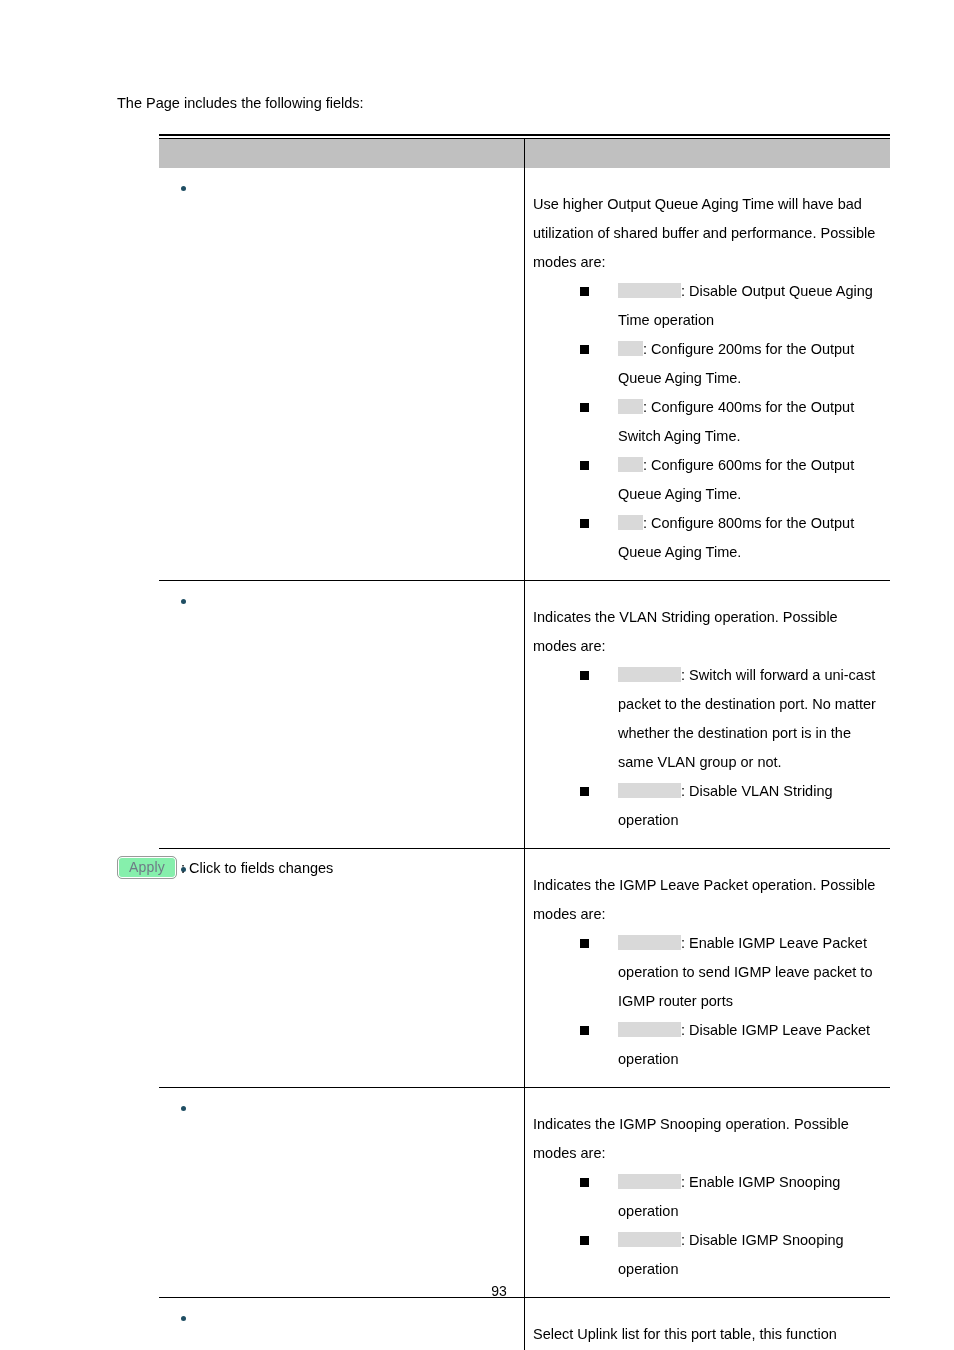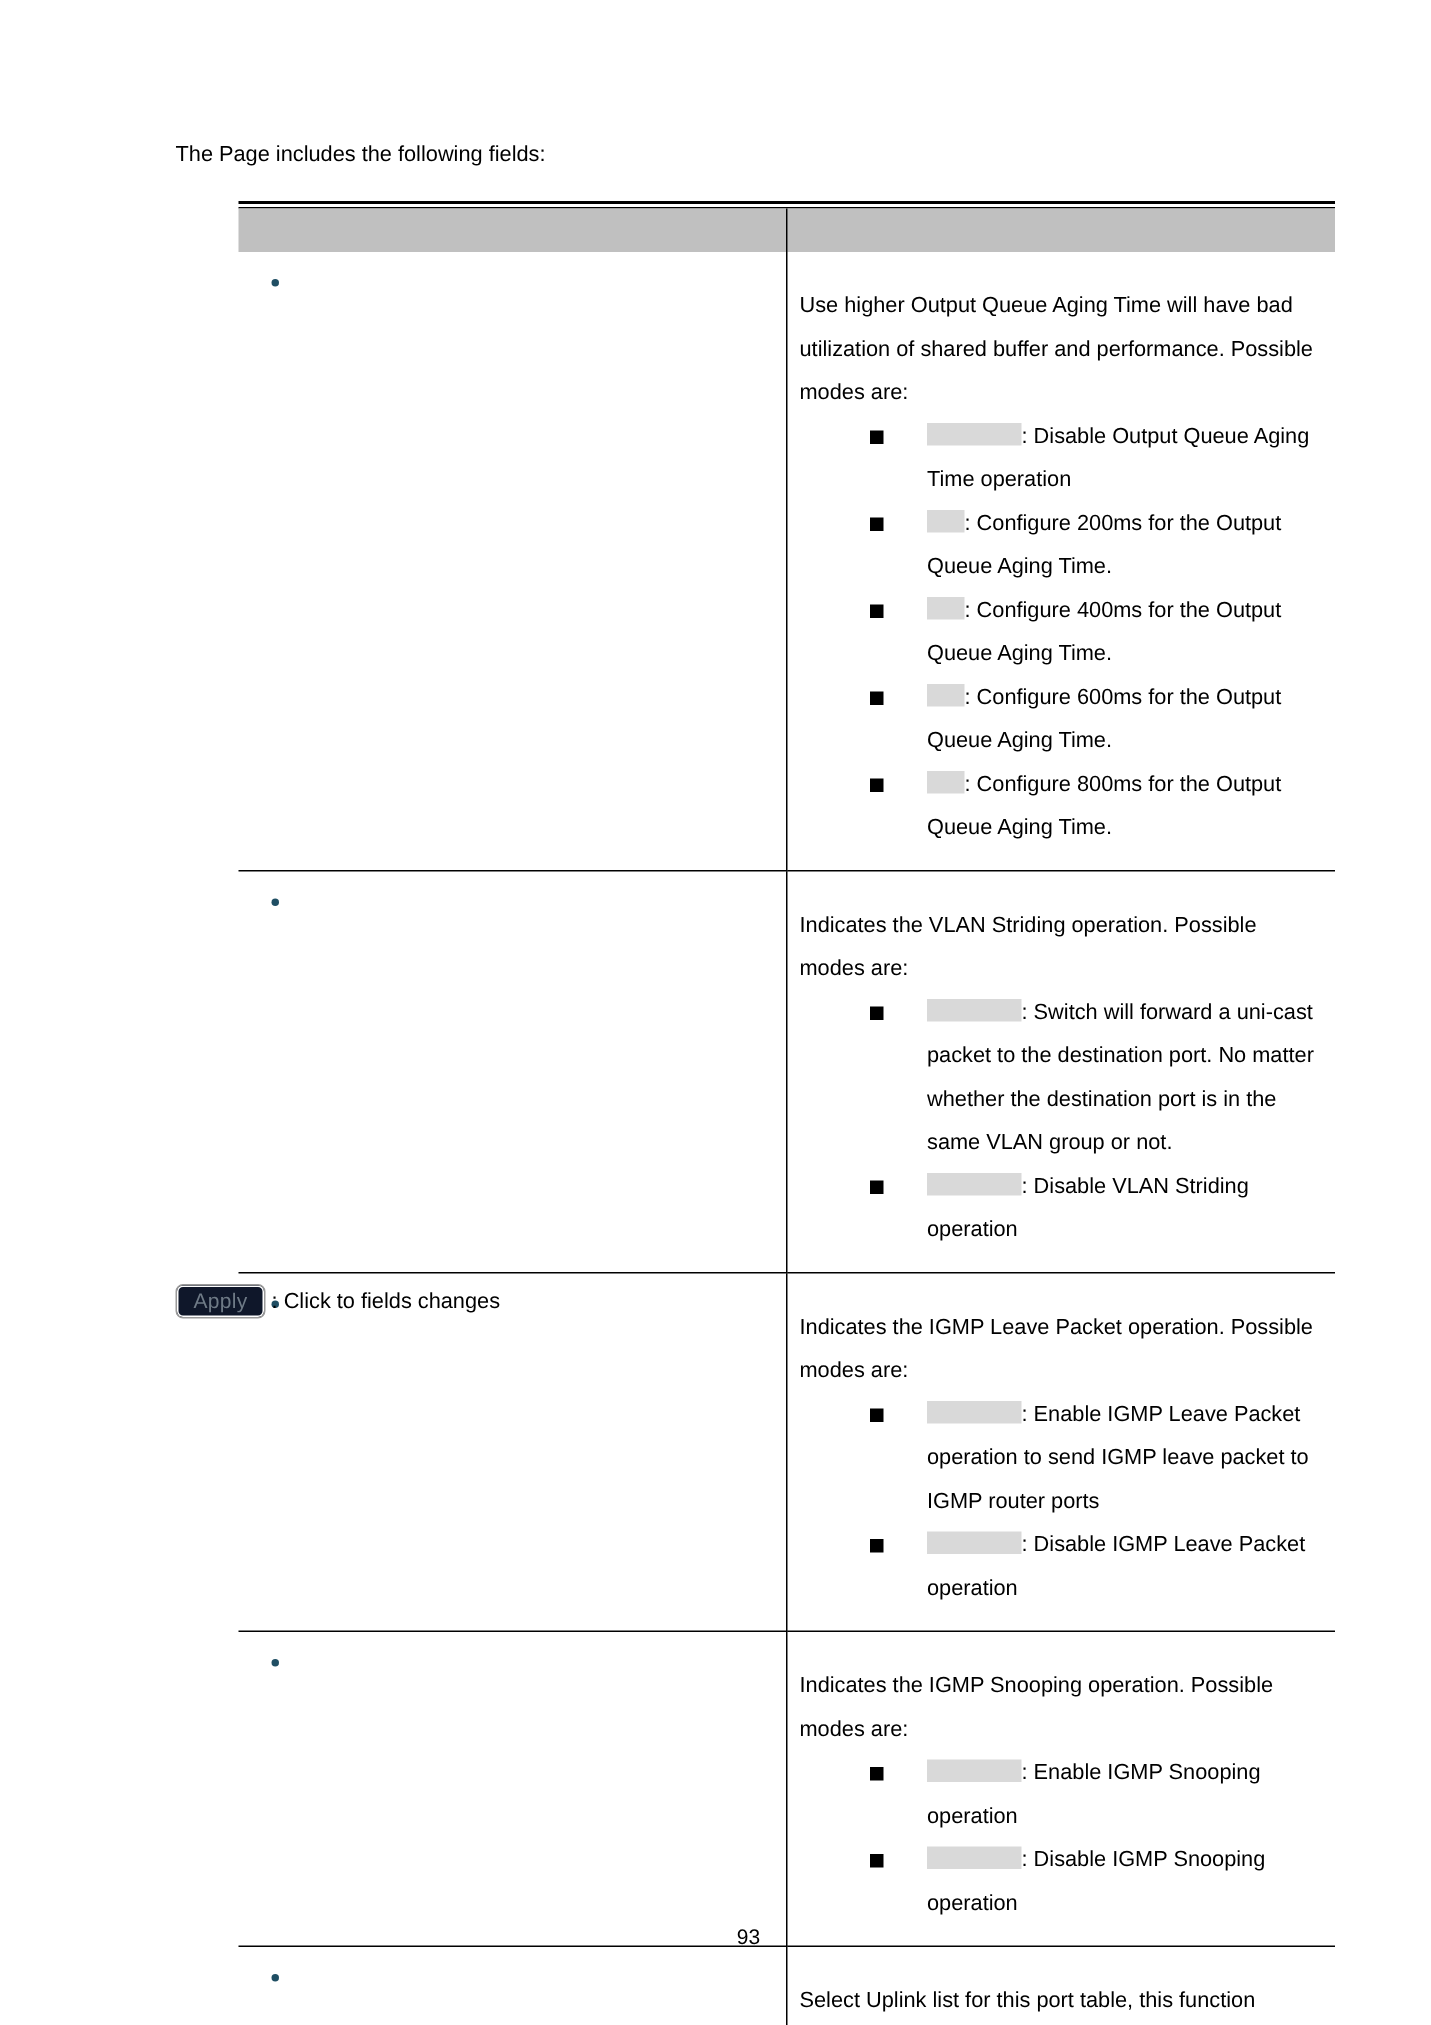--- a/index.html
+++ b/index.html
@@ -153,21 +153,21 @@
     position: absolute;
     left: 73px;
     top: 856px;
     display: flex;
     align-items: center;
   }
   .apply-btn {
     display: inline-block;
     border: 1.3px solid #9a9a9a;
     border-radius: 5px;
-    background: #0f172a;
+    background: #86efac;
     padding: 2px 11px 3px 11px;
     font-size: 14px;
     line-height: 16px;
     color: #6e7a86;
     box-shadow: inset 0 0 0 1px #ffffff;
     letter-spacing: 0.2px;
   }
   .apply-caption {
     font-size: 14.5px;
     line-height: 18px;
@@ -213,21 +213,21 @@
           <td class="c2">
             <div class="para">Use higher Output Queue Aging Time will have bad utilization of shared buffer and performance. Possible modes are:</div>
             <ul class="modes">
               <li>
                 <span class="chip wide"></span><span>: Disable Output Queue Aging Time operation</span>
               </li>
               <li>
                 <span class="chip narrow"></span><span>: Configure 200ms for the Output Queue Aging Time.</span>
               </li>
               <li>
-                <span class="chip narrow"></span><span>: Configure 400ms for the Output Queue Aging Time.</span>
+                <span class="chip narrow"></span><span>: Configure 400ms for the Output Switch Aging Time.</span>
               </li>
               <li>
                 <span class="chip narrow"></span><span>: Configure 600ms for the Output Queue Aging Time.</span>
               </li>
               <li>
                 <span class="chip narrow"></span><span>: Configure 800ms for the Output Queue Aging Time.</span>
               </li>
             </ul>
           </td>
         </tr>

